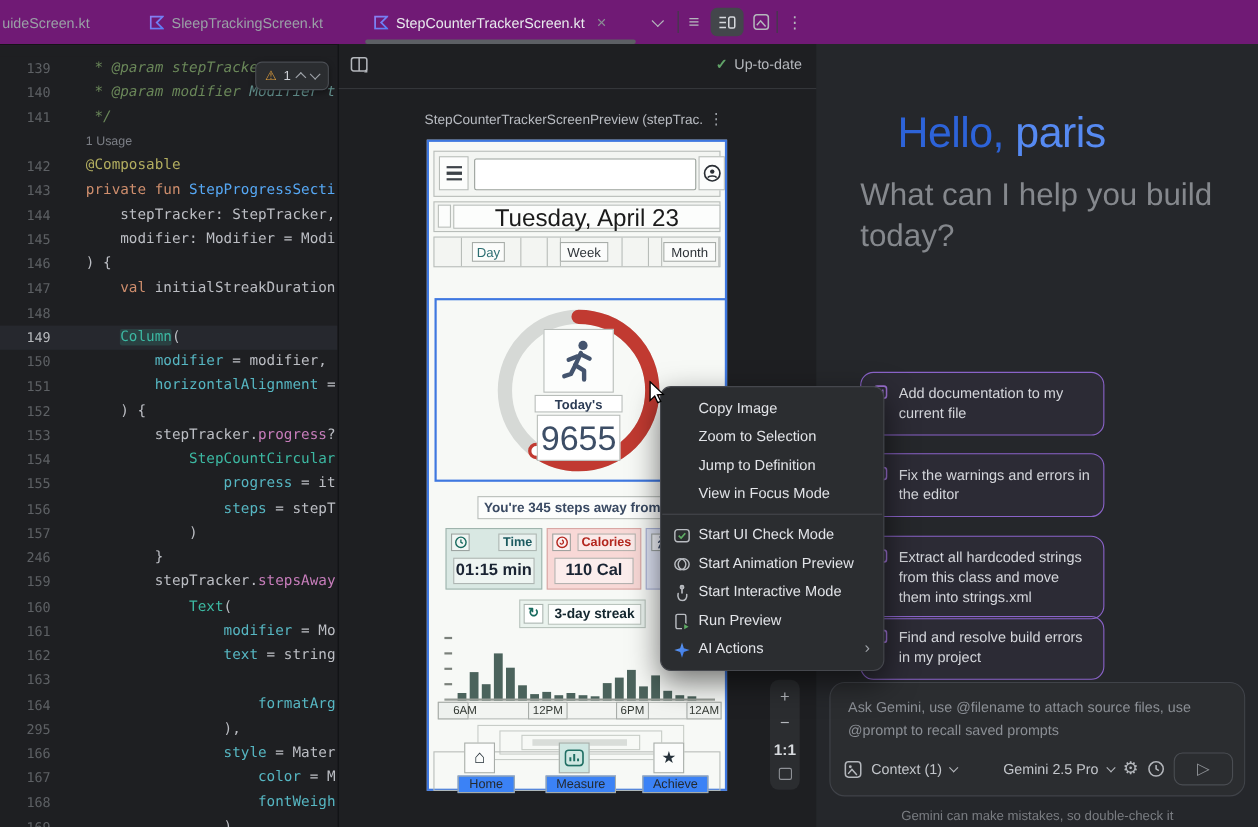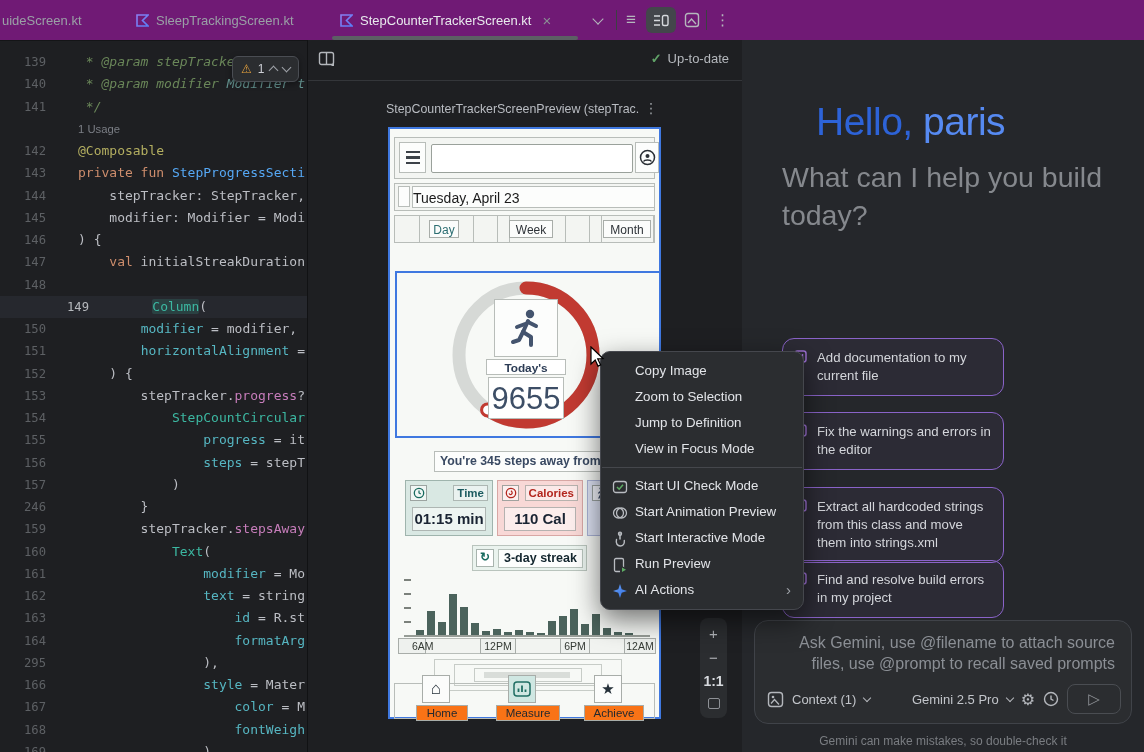--- a/index.html
+++ b/index.html
@@ -19,21 +19,21 @@
   .chev.sm{width:5px;height:5px;}
   
   #gh{position:absolute;left:742px;top:0;width:402px;height:40px;}
   #gh .t{position:absolute;top:12px;font-size:13.5px;color:#cdd0d5;}
   #gh .title{font-weight:bold;color:#e8eaed;}
   #gh-underline{position:absolute;left:84px;top:37px;width:48px;height:2.5px;background:#a8adb4;border-radius:2px;}
   
   #editor{position:absolute;left:0;top:51px;width:307px;height:728px;background:#1e1f22;overflow:hidden;
           font-family:"DejaVu Sans Mono","Liberation Mono",monospace;}
   .crow{display:flex;height:22.25px;line-height:22.25px;}
-  .crow.cur{background:#26282e;padding-left:43px;}
+  .crow.cur{background:#26282e;}
   .gut{flex:none;width:46px;padding-right:14px;text-align:right;color:#5d6064;font-size:12.2px;}
   .crow.cur .gut{color:#b6b9bd;}
   .ctext{white-space:pre;font-size:13px;padding-left:18px;}
   .inlay{color:#7b7e85;font-size:11.3px;font-family:"Liberation Sans",sans-serif;}
   .tk-c{color:#6A8759;font-style:italic}.tk-cr{color:#63918e;font-style:italic}
   .tk-an{color:#B3AE60}.tk-kw{color:#CF8E6D}.tk-fn{color:#56A8F5}.tk-pl{color:#BCBEC4}
   .tk-na{color:#56B6C2}.tk-pr{color:#C77DBB}.tk-cf{color:#3CB8A2}
   .tk-cfh{color:#3CB8A2;background:rgba(60,184,162,.18);border-radius:2px}
   #warn-widget{position:absolute;left:232px;top:5px;height:24px;padding:0 8px;background:#2b2d30;border:1px solid #4a4d53;border-radius:6px;display:flex;align-items:center;gap:6px;font-family:"Liberation Sans",sans-serif;font-size:12px;color:#ced0d6;box-shadow:0 2px 6px rgba(0,0,0,.4);}
   #warn-widget .w{color:#e8a33d;font-size:12px;}
@@ -50,21 +50,21 @@
   
   #phone{position:absolute;left:80px;top:87px;width:273px;height:592px;background:#f7f9f6;border:2px solid #3f78e0;box-sizing:border-box;}
   .pb{position:absolute;border:1px solid #b8bdb9;background:#fcfdfc;box-sizing:border-box;}
   #p-topbar{left:4px;top:8px;width:261px;height:42px;background:#f3f5f2;}
   #p-burger{left:9px;top:13px;width:27px;height:31px;display:flex;flex-direction:column;justify-content:center;align-items:center;gap:3px;}
   #p-burger div{width:14px;height:2.2px;background:#3c4248;}
   #p-search{left:41px;top:15px;width:200px;height:27px;background:#fff;border:1px solid #9aa19b;border-radius:2px;}
   #p-account{left:245px;top:13px;width:24px;height:31px;display:flex;align-items:center;justify-content:center;}
   #p-datebar{left:4px;top:54px;width:261px;height:28px;background:#f3f5f2;}
   #p-datecell{left:8px;top:57px;width:12px;height:21px;}
-  #p-date{left:22px;top:57px;width:243px;height:22px;font-size:14px;color:#1b1b1b;line-height:22px;}
+  #p-date{left:22px;top:57px;width:243px;height:22px;text-align:center;font-size:22px;color:#1b1b1b;line-height:22px;}
   #p-tabs{left:4px;top:86px;width:261px;height:28px;background:#f3f5f2;}
   .p-tabsep{position:absolute;top:0;width:1px;height:100%;background:#b8bdb9;}
   .p-tablabel{position:absolute;top:4px;height:18px;line-height:18px;text-align:center;font-size:12px;border:1px solid #a8ada9;background:#fbfcfb;box-sizing:border-box;}
   #p-select{left:5px;top:142px;width:262px;height:163px;border:2px solid #3f78e0;background:transparent;}
   #p-ring{position:absolute;left:54px;top:144px;}
   #p-runner{left:104px;top:170px;width:64px;height:58px;display:flex;align-items:center;justify-content:center;}
   #p-steps-label{left:96px;top:230px;width:80px;height:16px;font-size:11.8px;font-weight:bold;color:#2c3c55;text-align:center;line-height:16px;background:#fff;}
   #p-steps-value{left:98px;top:248px;width:76px;height:42px;font-size:31px;color:#3d4e66;text-align:center;line-height:42px;background:#fff;}
   #p-away{left:44px;top:322px;width:188px;height:21px;font-size:12.3px;font-weight:bold;color:#3a4a63;line-height:19px;padding:0 5px;white-space:nowrap;overflow:hidden;}
   .p-card{position:absolute;top:351px;height:56px;border:1px solid #9fb4ad;box-sizing:border-box;}
@@ -80,21 +80,21 @@
   #p-bars{position:absolute;left:12px;bottom:18px;width:232px;height:58px;display:flex;align-items:flex-end;gap:3px;}
   .bar{width:8px;background:#4b635c;}
   #p-baseline{position:absolute;left:0;top:60px;width:246px;height:2px;background:#979d97;}
   #p-xstrip{position:absolute;left:-6px;top:63px;width:258px;height:16px;border:1px solid #b8bdb9;background:#f2f4f1;box-sizing:border-box;}
   .p-xl{position:absolute;top:63px;height:16px;border:1px solid #a8ada9;background:#eef1ee;font-size:10.5px;color:#343a34;text-align:center;line-height:14px;box-sizing:border-box;}
   .p-wire{position:absolute;border:1px solid #c7ccc7;background:transparent;}
   #p-wiretext{position:absolute;left:94px;top:543px;width:86px;height:6px;background:#d9ddd9;}
   #p-navstrip{left:4px;top:554px;width:261px;height:36px;background:transparent;}
   .p-navic{position:absolute;top:546px;width:28px;height:28px;border:1px solid #a8ada9;background:#fbfcfb;display:flex;align-items:center;justify-content:center;box-sizing:border-box;}
   .p-navic.sel{background:#cfe7e2;}
-  .p-navlb{position:absolute;top:576px;height:16px;border:1px solid #a8ada9;background:#f97316;font-size:11.5px;color:#24292e;text-align:center;line-height:14px;box-sizing:border-box;}
+  .p-navlb{position:absolute;top:576px;height:16px;border:1px solid #a8ada9;background:#3b82f6;font-size:11.5px;color:#24292e;text-align:center;line-height:14px;box-sizing:border-box;}
   
   #pv-hand{position:absolute;left:394px;top:550px;}
   #pv-zoom{position:absolute;left:392px;top:578px;width:27px;height:92px;background:#2b2d30;border-radius:8px;display:flex;flex-direction:column;align-items:center;justify-content:space-around;padding:4px 0;}
   #pv-zoom .z{color:#b4b7bc;font-size:15px;line-height:14px;}
   #pv-zoom .z11{color:#d7dade;font-size:14px;font-weight:bold;}
   .fit-ic{width:10px;height:9px;border:1.4px solid #8e9196;border-radius:2px;}
   
   #context-menu{position:absolute;left:600px;top:351px;width:202px;background:#2b2d30;border:1px solid #45474d;border-radius:10px;padding:6px 0;z-index:40;box-shadow:0 10px 28px rgba(0,0,0,.55);}
   .mi{position:relative;height:26px;line-height:26px;padding-left:34px;font-size:13.3px;color:#e2e4e8;}
   .mi .mic{position:absolute;left:11px;top:5px;width:16px;height:16px;}
@@ -102,21 +102,21 @@
   .msep{height:1px;background:#45474c;margin:5px 1px;}
   #cursor{position:absolute;left:589px;top:346px;z-index:60;}
   
   #gemini{position:absolute;left:742px;top:40px;width:402px;height:712px;background:#25272b;}
   #g-hello{position:absolute;left:40px;top:60px;font-size:39px;letter-spacing:-.5px;margin-left:34px;}
   #g-hello .h1c{color:#2d63d8;} #g-hello .h2c{color:#568af2;}
   #g-sub{position:absolute;left:40px;top:118px;width:330px;font-size:28.5px;line-height:38px;color:#85888d;}
   .g-card{position:absolute;left:40px;width:222px;border:1.5px solid #8a63c9;border-radius:12px;background:rgba(138,99,201,.07);color:#d4d6db;font-size:13.2px;line-height:18px;padding:10px 10px 10px 34px;box-sizing:border-box;}
   .g-card .gic{position:absolute;left:11px;top:11px;}
   #g-input{position:absolute;left:12px;top:580px;width:378px;height:104px;background:#2b2d30;border:1px solid #404349;border-radius:14px;box-sizing:border-box;}
-  #g-ph{position:absolute;left:16px;top:11px;width:344px;font-size:16px;line-height:21px;color:#8b8f95;text-align:right;}
+  #g-ph{position:absolute;left:16px;top:11px;width:344px;font-size:13px;line-height:21px;color:#8b8f95;}
   #g-irow{position:absolute;left:12px;right:10px;bottom:9px;height:30px;display:flex;align-items:center;gap:8px;}
   #g-irow .lbl{font-size:13px;color:#c2c5ca;}
   #g-irow .sp{flex:1;}
   #g-send{width:54px;height:30px;border:1px solid #4a4d52;border-radius:8px;display:flex;align-items:center;justify-content:center;color:#8f9297;font-size:15px;box-sizing:border-box;}
   #g-disc{position:absolute;left:0;top:694px;width:402px;text-align:center;font-size:12px;color:#7a7d82;}
   .gear{color:#b4b7bc;font-size:16px;}
 </style>
 </head>
 <body>
 
@@ -266,21 +266,20 @@
         <div class="crow">
           <span class="gut">161</span>
           <span class="ctext"><span class="tk-pl">                </span><span class="tk-na">modifier</span><span class="tk-pl"> = Mo</span></span>
         </div>
         <div class="crow">
           <span class="gut">162</span>
           <span class="ctext"><span class="tk-pl">                </span><span class="tk-na">text</span><span class="tk-pl"> = string</span></span>
         </div>
         <div class="crow">
           <span class="gut">163</span>
-          <span class="ctext"><span class="tk-pl">                    </span><span class="tk-na">id</span><span class="tk-pl"> = R.st</span></span>
         </div>
         <div class="crow">
           <span class="gut">164</span>
           <span class="ctext"><span class="tk-pl">                    </span><span class="tk-na">formatArg</span></span>
         </div>
         <div class="crow">
           <span class="gut">295</span>
           <span class="ctext"><span class="tk-pl">                ),</span></span>
         </div>
         <div class="crow">

